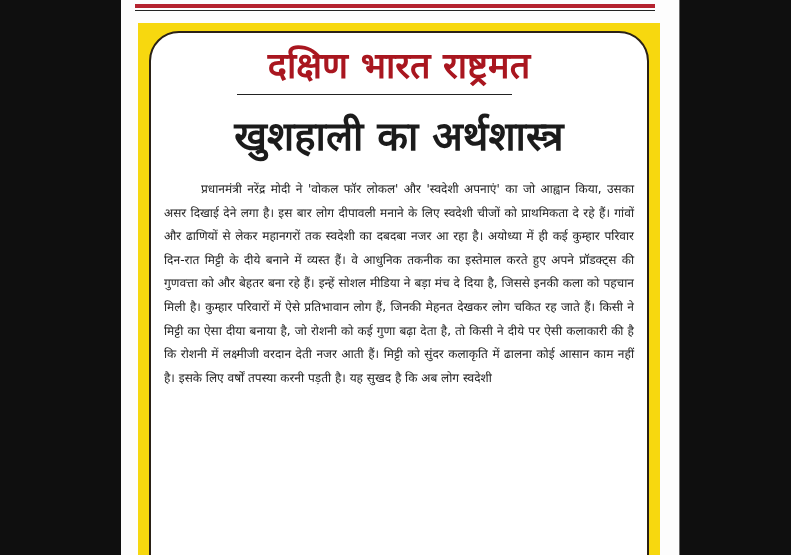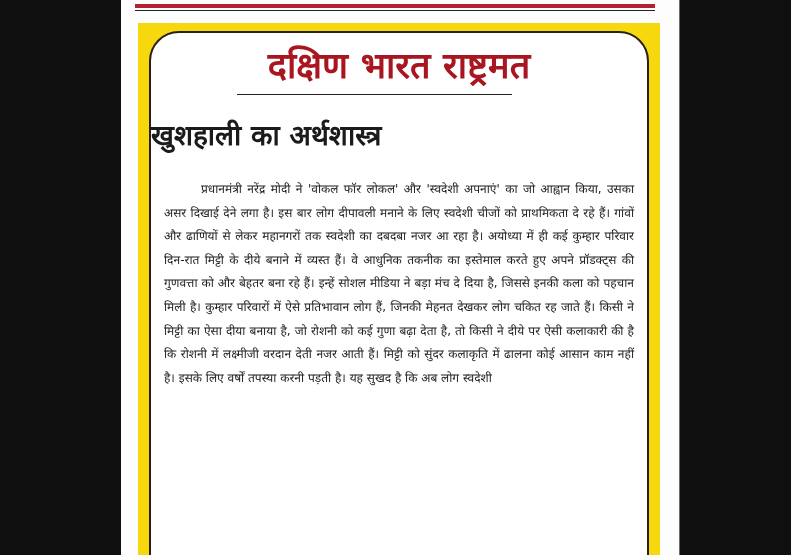--- a/index.html
+++ b/index.html
@@ -41,24 +41,25 @@
     font-size: 36px;
     line-height: 44px;
     letter-spacing: 0px;
   }
   .masthead-rule {
     position: absolute; left: 86px; width: 275px; top: 61px; height: 1px;
     background: #222;
   }
   .headline {
     position: absolute; left: 0; right: 0; top: 78px;
+    text-align: center;
     color: #1b1b1b;
     font-family: "DejaVu Sans", sans-serif;
     font-weight: bold;
-    font-size: 28px;
+    font-size: 40px;
     line-height: 50px;
   }
   .body-text {
     position: absolute; left: 13px; right: 13px; top: 145px;
     color: #1e1e1e;
     font-family: "DejaVu Sans", sans-serif;
     font-size: 12px;
     line-height: 23.6px;
     text-align: justify;
     text-indent: 37px;

